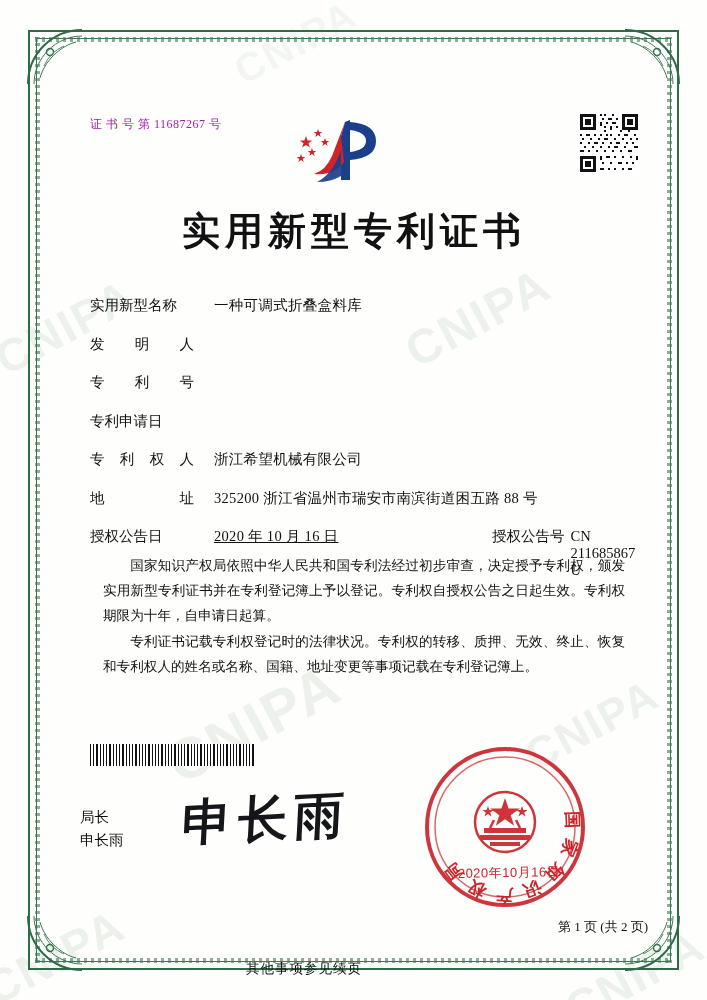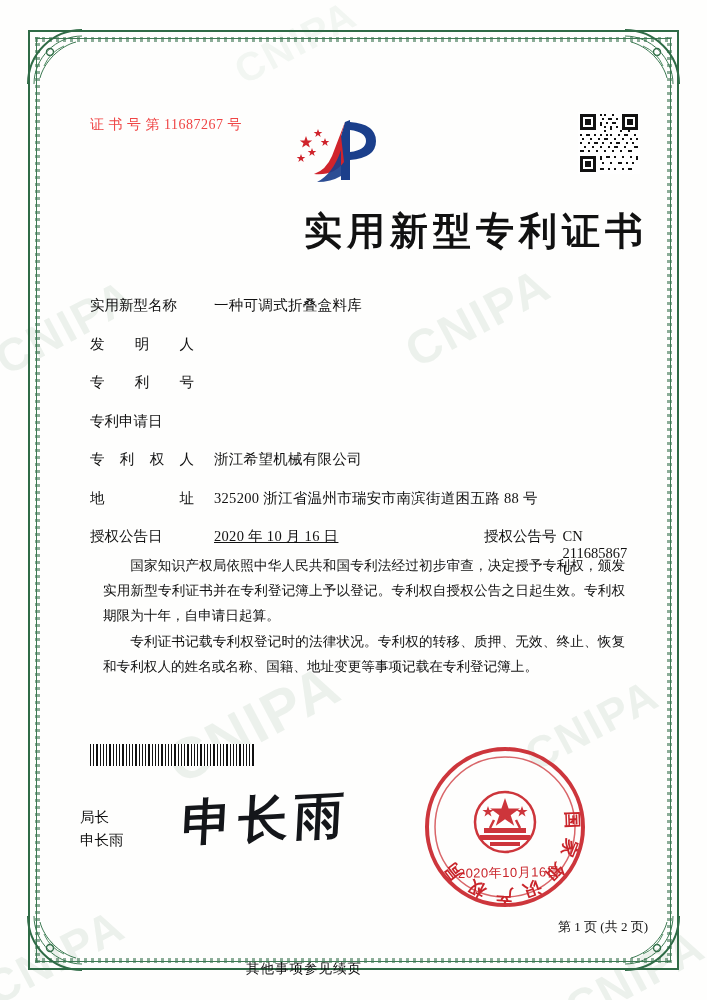--- a/index.html
+++ b/index.html
@@ -91,23 +91,23 @@
     left: 60px;
     top: 56px;
     width: 588px;
     height: 888px;
   }
 
   .cert-no {
     position: absolute;
     left: 30px;
     top: 60px;
-    font-size: 14px;
+    font-size: 12px;
     letter-spacing: 0.5px;
-    color: #ef4444;
+    color: #a21caf;
   }
 
   
   .logo {
     position: absolute;
     left: 228px;
     top: 60px;
     width: 120px;
     height: 72px;
   }
@@ -118,21 +118,21 @@
     top: 56px;
     width: 62px;
     height: 62px;
   }
 
   .title {
     position: absolute;
     left: 0;
     top: 150px;
     width: 588px;
-    text-align: right;
+    text-align: center;
     font-size: 38px;
     font-weight: bold;
     letter-spacing: 5px;
     color: #111;
     font-family: "Liberation Serif", serif;
   }
 
   
   .fields {
     position: absolute;
@@ -160,21 +160,21 @@
   .flabel.spread span { display:inline-block; }
   .fvalue {
     flex: 1 1 auto;
     letter-spacing: 0.3px;
   }
   .frow.dual .fvalue { flex: 0 0 250px; text-decoration: underline; }
   .dual-right {
     display: flex;
     align-items: baseline;
   }
-  .dual-right .dl { white-space: nowrap; margin-right: 6px; }
+  .dual-right .dl { white-space: nowrap; margin-right: 6px; margin-left: 8px; }
 
   
   .paras {
     position: absolute;
     left: 30px;
     top: 497px;
     width: 535px;
     font-size: 13.6px;
     line-height: 25px;
     text-align: justify;

